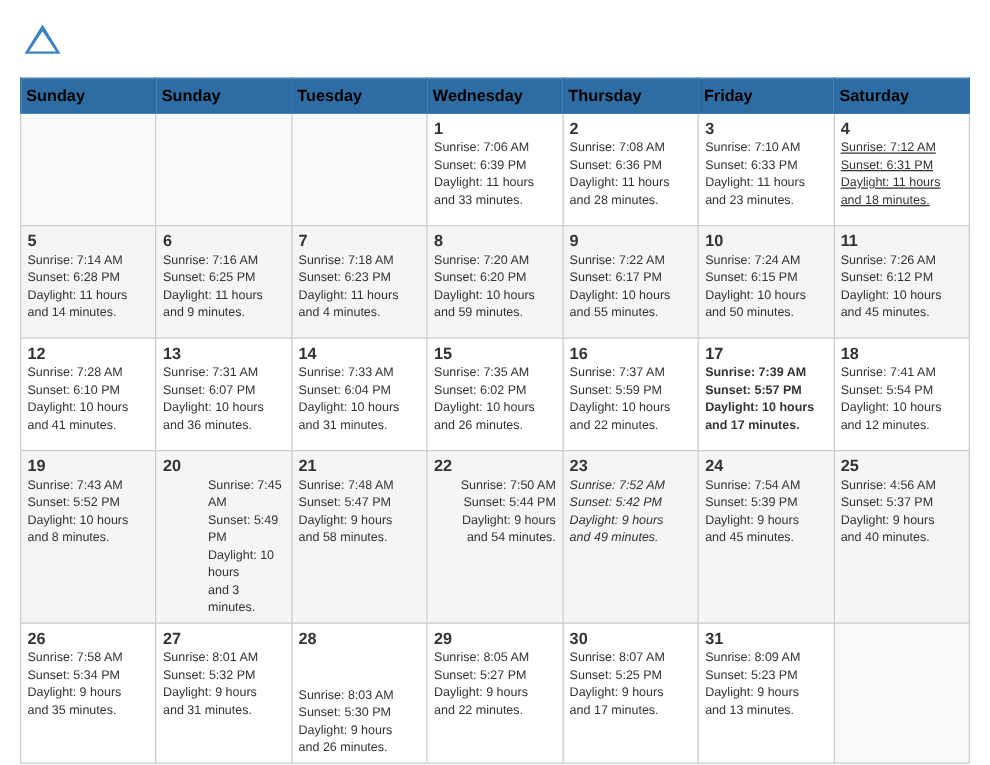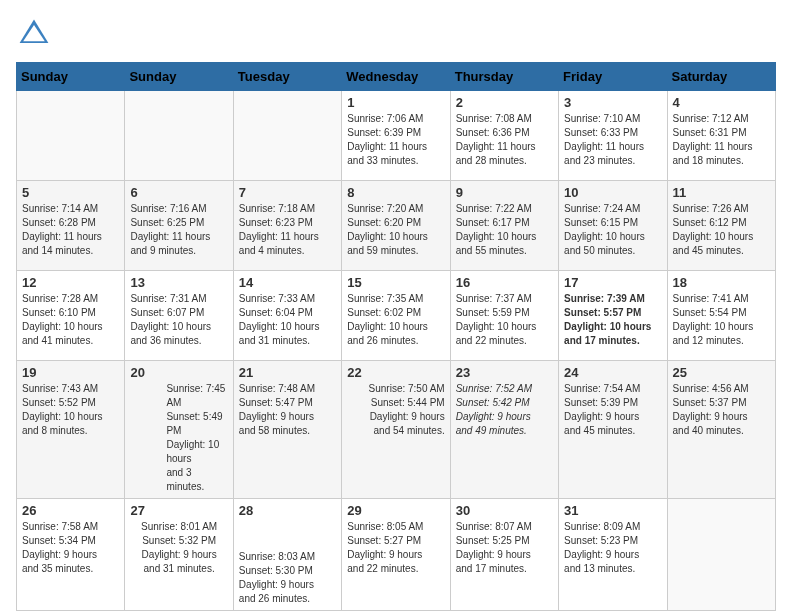--- a/index.html
+++ b/index.html
@@ -137,21 +137,21 @@
         </td>
         <td>
           <span class="day-number">3</span>
           <div class="day-info" style="white-space: pre-line;">Sunrise: 7:10 AM
 Sunset: 6:33 PM
 Daylight: 11 hours
 and 23 minutes.</div>
         </td>
         <td>
           <span class="day-number">4</span>
-          <div class="day-info" style="white-space: pre-line;">Sunrise: 7:12 AM
+          <div class="day-info" style="white-space: pre-line; text-decoration: underline;">Sunrise: 7:12 AM
 Sunset: 6:31 PM
 Daylight: 11 hours
 and 18 minutes.</div>
         </td>
       </tr>
       <tr class="row-alt">
         <td>
           <span class="day-number">5</span>
           <div class="day-info" style="white-space: pre-line;">Sunrise: 7:14 AM
 Sunset: 6:28 PM
@@ -306,21 +306,21 @@
       <tr class="row-normal">
         <td>
           <span class="day-number">26</span>
           <div class="day-info" style="white-space: pre-line;">Sunrise: 7:58 AM
 Sunset: 5:34 PM
 Daylight: 9 hours
 and 35 minutes.</div>
         </td>
         <td>
           <span class="day-number">27</span>
-          <div class="day-info" style="white-space: pre-line; text-align: center;">Sunrise: 8:01 AM
+          <div class="day-info" style="white-space: pre-line;">Sunrise: 8:01 AM
 Sunset: 5:32 PM
 Daylight: 9 hours
 and 31 minutes.</div>
         </td>
         <td>
           <span class="day-number">28</span>
           <div class="day-info" style="white-space: pre-line; margin-top: 32px;">Sunrise: 8:03 AM
 Sunset: 5:30 PM
 Daylight: 9 hours
 and 26 minutes.</div>

